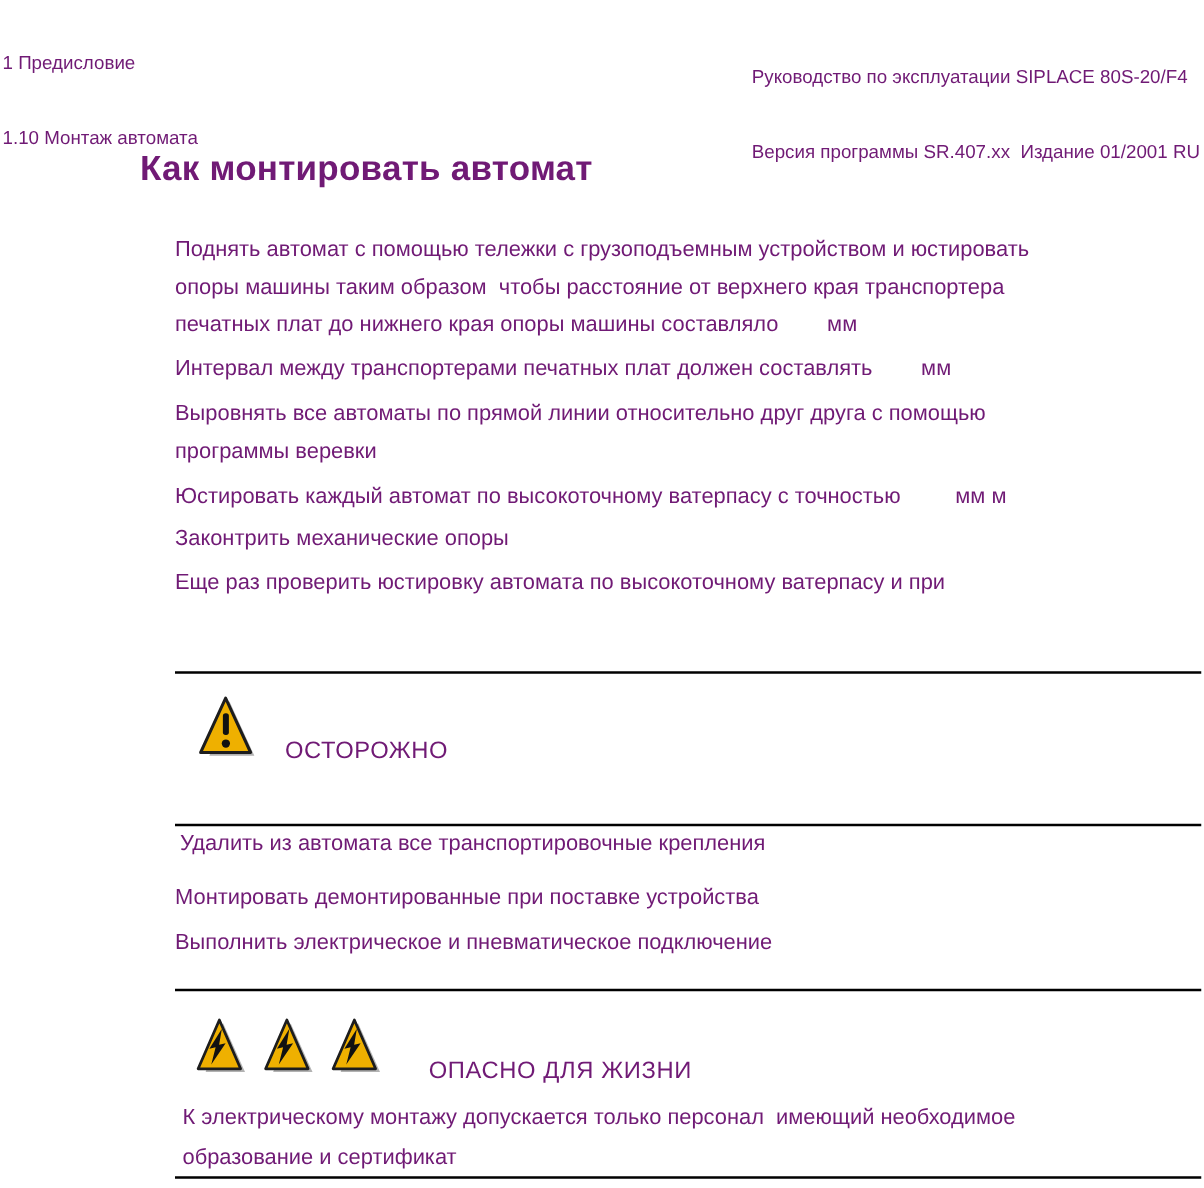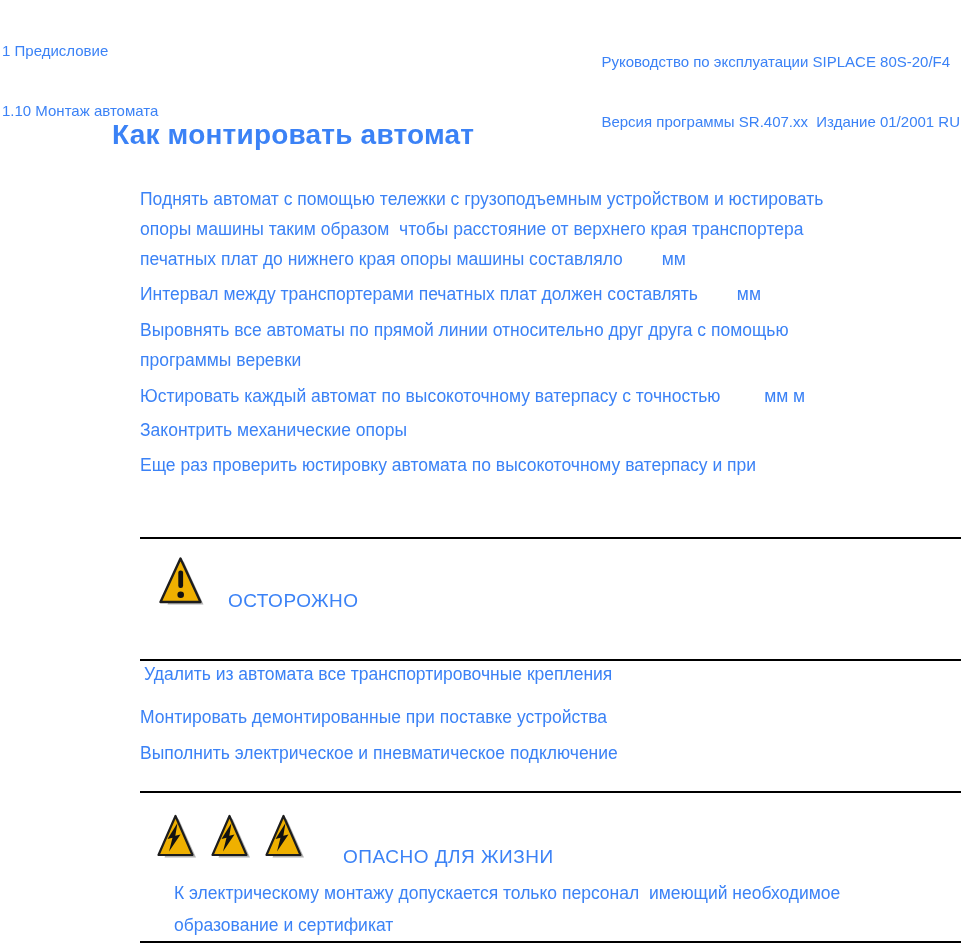--- a/index.html
+++ b/index.html
@@ -1,38 +1,38 @@
 <!DOCTYPE html>
 <html><head>
 <meta charset="utf-8">
 <style>
   html,body{margin:0;padding:0;background:#ffffff;}
   #page{
     position:relative;
     width:963px;height:950px;
     background:#ffffff;
-    color:#3b82f6;
+    color:#701a75;
     font-family:"Liberation Sans","DejaVu Sans",sans-serif;
     overflow:hidden;
   }
   .hdr{position:absolute;top:1px;font-size:15px;line-height:20px;white-space:pre;}
   .hdr-left{left:2px;text-align:left;}
   .hdr-right{right:3px;text-align:left;margin-top:11px;}
   .doc-title{
     position:absolute;left:112px;top:119px;
     font-size:28px;font-weight:bold;letter-spacing:.2px;white-space:pre;
   }
   .para{position:absolute;left:140px;}
   .line{font-size:17.5px;line-height:30px;white-space:pre;}
   .rule{position:absolute;left:140px;width:821px;height:2px;background:#000;}
   .sec-label{position:absolute;font-size:19px;letter-spacing:.5px;white-space:pre;}
   .sec-text{position:absolute;font-size:17.5px;white-space:pre;margin-top:44px;}
   .icon-row{position:absolute;display:flex;gap:13px;}
   .tri-icon{display:block;}
-  .danger-text .line{line-height:32px;margin-left:28px;}
+  .danger-text .line{line-height:32px;}
 </style>
 </head>
 <body>
 
 <div id="page">
 
   <div class="hdr hdr-left">
     <div>1 Предисловие</div>
     <div>1.10 Монтаж автомата</div>
   </div>

